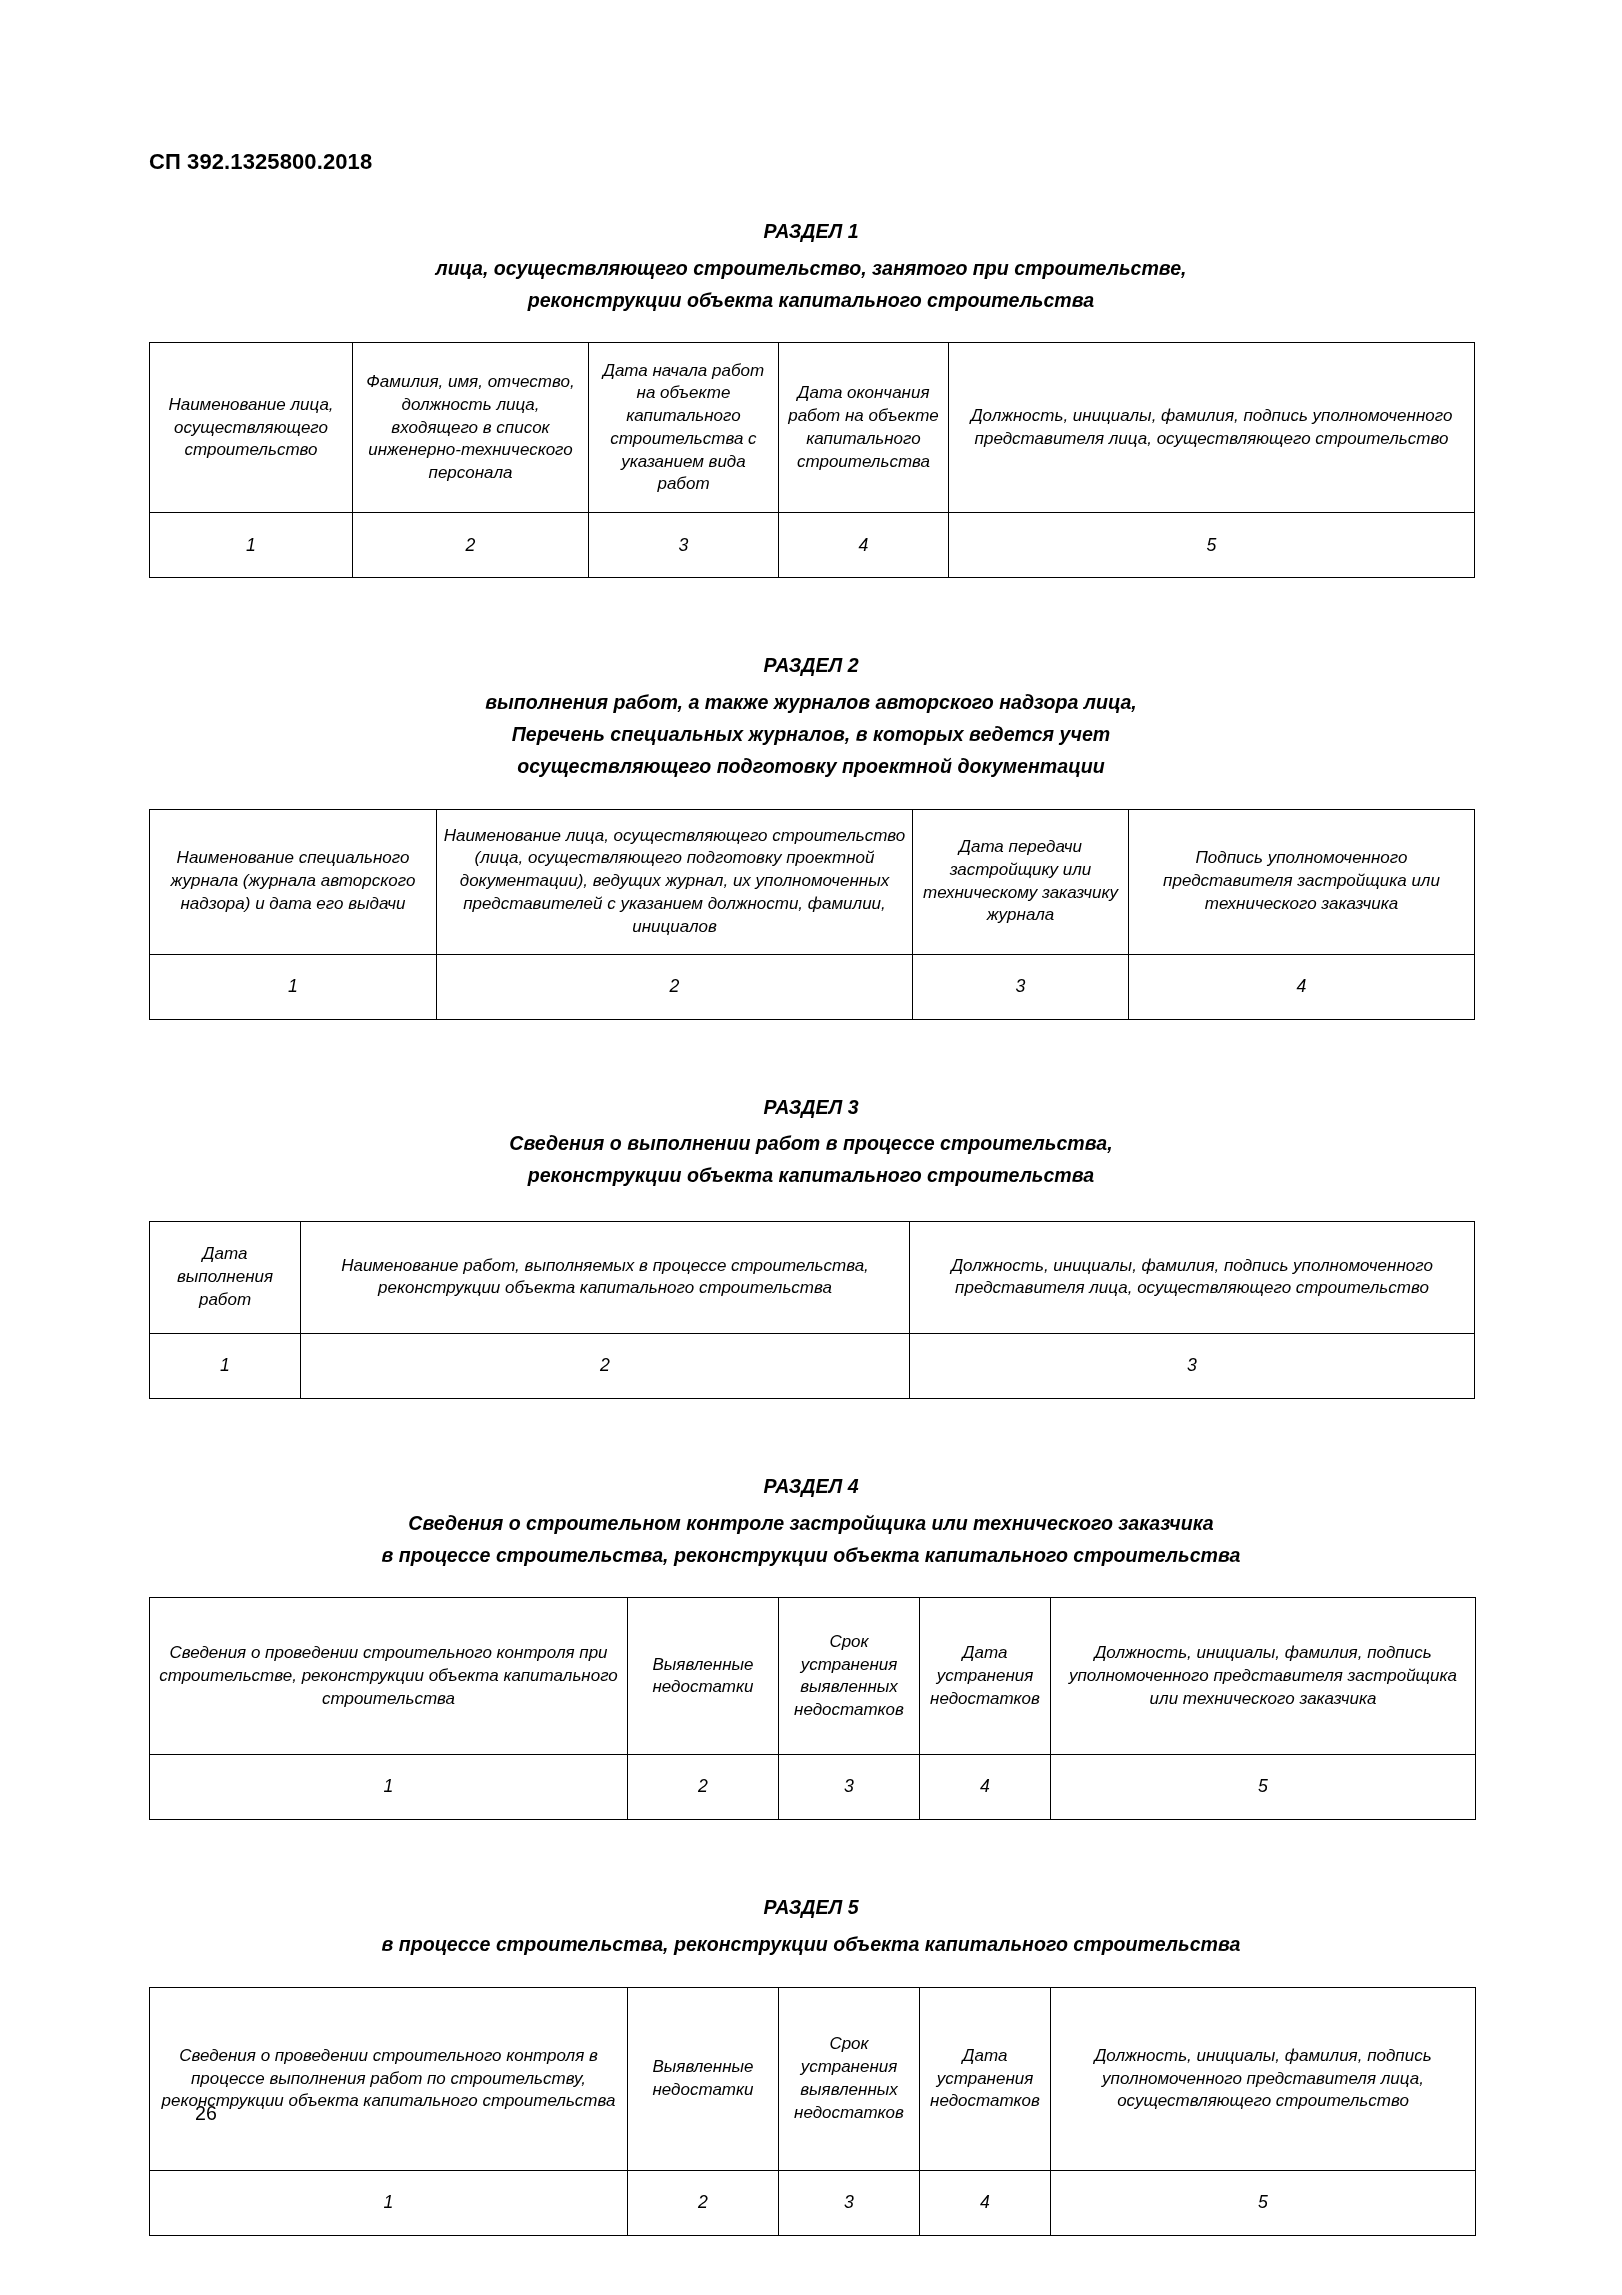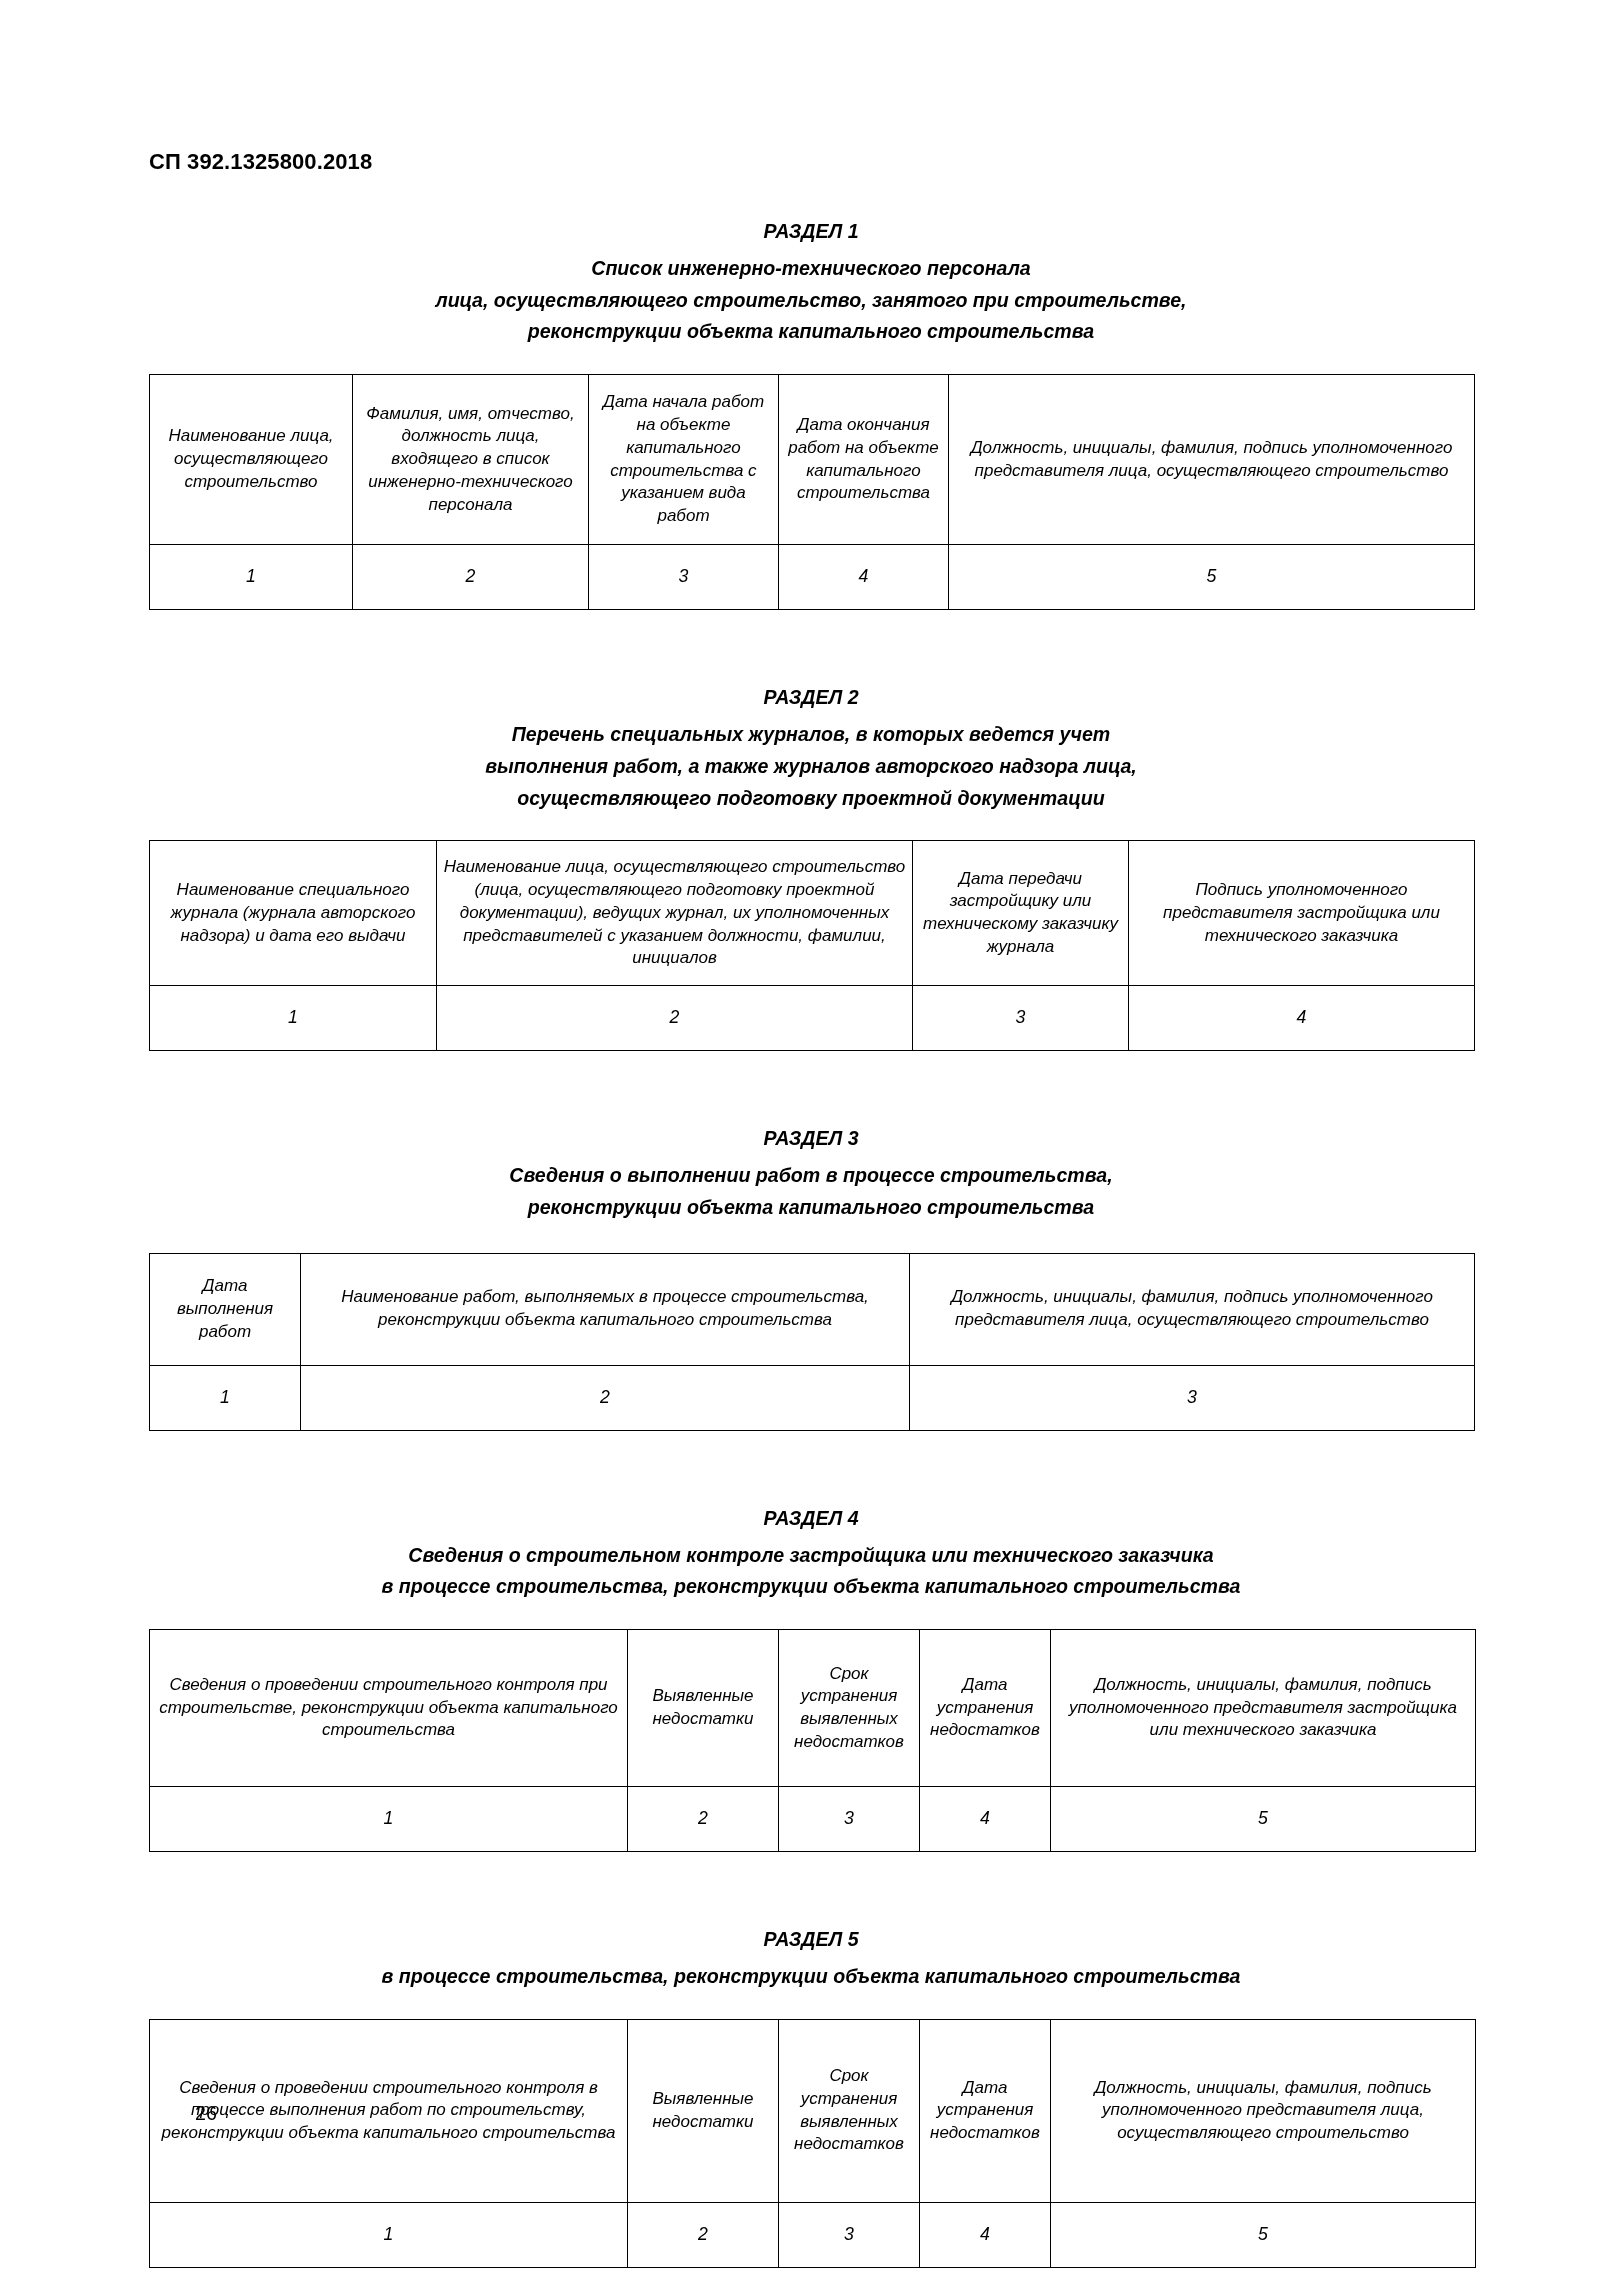--- a/index.html
+++ b/index.html
@@ -95,21 +95,20 @@
 
 <div class="page">
 
   <div class="doc-code">СП 392.1325800.2018</div>
 
   <div class="content">
 
     <div class="section">
       <div class="sect-head">
         <span class="sect-num">РАЗДЕЛ 1</span>
-        <span class="sect-line">Список инженерно-технического персонала</span>
         <span class="sect-line">лица, осуществляющего строительство, занятого при строительстве,</span>
         <span class="sect-line">реконструкции объекта капитального строительства</span>
       </div>
       <div class="gap-after-head"></div>
       <table class="grid">
         <colgroup>
           <col style="width:203px">
           <col style="width:236px">
           <col style="width:190px">
           <col style="width:170px">
@@ -132,22 +131,22 @@
           </tr>
         </tbody>
       </table>
     </div>
 
     <div class="gap-after-table"></div>
 
     <div class="section">
       <div class="sect-head">
         <span class="sect-num">РАЗДЕЛ 2</span>
+        <span class="sect-line">выполнения работ, а также журналов авторского надзора лица,</span>
         <span class="sect-line">Перечень специальных журналов, в которых ведется учет</span>
-        <span class="sect-line">выполнения работ, а также журналов авторского надзора лица,</span>
         <span class="sect-line">осуществляющего подготовку проектной документации</span>
       </div>
       <div class="gap-after-head"></div>
       <table class="grid">
         <colgroup>
           <col style="width:287px">
           <col style="width:476px">
           <col style="width:216px">
           <col style="width:346px">
         </colgroup>

